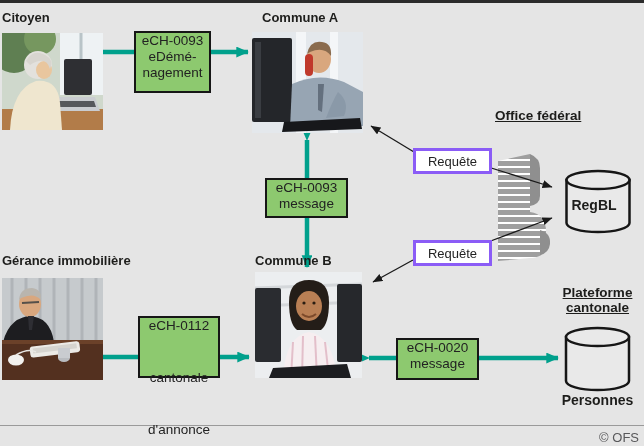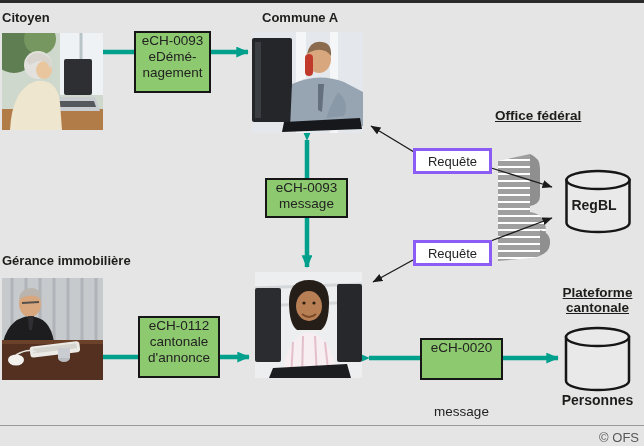--- a/index.html
+++ b/index.html
@@ -161,26 +161,27 @@
         <rect x="28" y="66" width="50" height="11" rx="3" fill="#eceae6"></rect>
         <rect x="31" y="68" width="44" height="5" fill="#d6d4cf"></rect>
       </g>
       <ellipse cx="14" cy="82" rx="8" ry="5.5" fill="#f2f1ee"></ellipse>
       <path d="M14,77 Q26,70 34,74" stroke="#e8e7e3" stroke-width="1.5" fill="none"></path>
       <ellipse cx="62" cy="80" rx="6" ry="4" fill="#b9bcc0"></ellipse>
       <rect x="56" y="70" width="12" height="10" fill="#c9ccd0"></rect>
     </svg>
   </div>
 
-  <div class="std-box" style="left:138px;top:316px;width:78px;height:58px;">
+  <div class="std-box" style="left:138px;top:316px;width:78px;height:58px;gap:36px;">
     <span>eCH-0112</span>
     <span>cantonale</span>
     <span>d'annonce</span>
   </div>
 
+  <div class="entity-label" style="left:255px;top:253px;">Commune B</div>
 
   <div class="photo" style="left:255px;top:272px;width:107px;height:106px;">
     <svg width="107" height="106" viewBox="0 0 107 106">
       <rect width="107" height="106" fill="#eceef0"></rect>
       <line x1="0" y1="16" x2="107" y2="12" stroke="#d4d7da" stroke-width="3"></line>
       <line x1="0" y1="34" x2="107" y2="30" stroke="#d4d7da" stroke-width="3"></line>
       <rect x="0" y="16" width="26" height="74" rx="2" fill="#2a2c30"></rect>
       <rect x="82" y="12" width="25" height="78" rx="2" fill="#26282c"></rect>
       <path d="M34,30 Q34,8 54,8 Q74,8 74,30 Q74,52 66,58 L42,58 Q34,52 34,30 Z" fill="#241d18"></path>
       <ellipse cx="54" cy="34" rx="13" ry="15" fill="#b97f54"></ellipse>
@@ -191,21 +192,21 @@
       <g stroke="#e3bfca" stroke-width="2">
         <path d="M38,70 L36,106" fill="none"></path>
           <path d="M48,64 L47,106" fill="none"></path>
         <path d="M60,64 L62,106" fill="none"></path>
           <path d="M70,70 L74,106" fill="none"></path>
       </g>
       <polygon points="18,96 92,92 96,106 14,106" fill="#1c1d20"></polygon>
     </svg>
   </div>
 
-  <div class="std-box" style="left:420px;top:338px;width:79px;height:38px;gap:48px;">
+  <div class="std-box" style="left:396px;top:338px;width:79px;height:38px;">
     <span>eCH-0020</span>
     <span>message</span>
   </div>
 
   <div class="txt-block" style="left:545px;top:285px;width:105px;text-align:center;font-size:13.5px;line-height:15px;">
     <span>Plateforme</span>
     <span>cantonale</span>
   </div>
 
   <div class="db-label" style="left:545px;top:392px;width:105px;font-size:14px;">Personnes</div>

